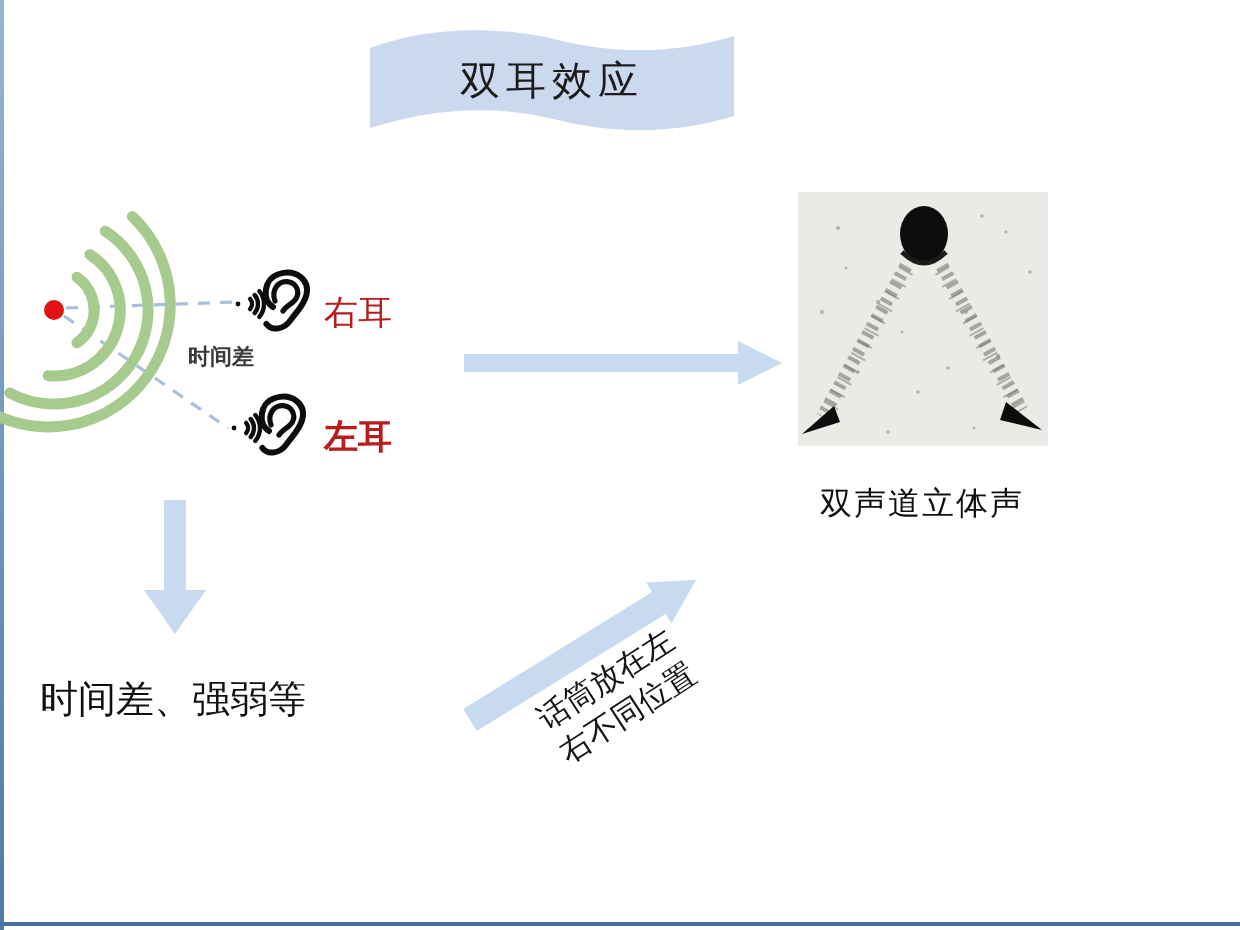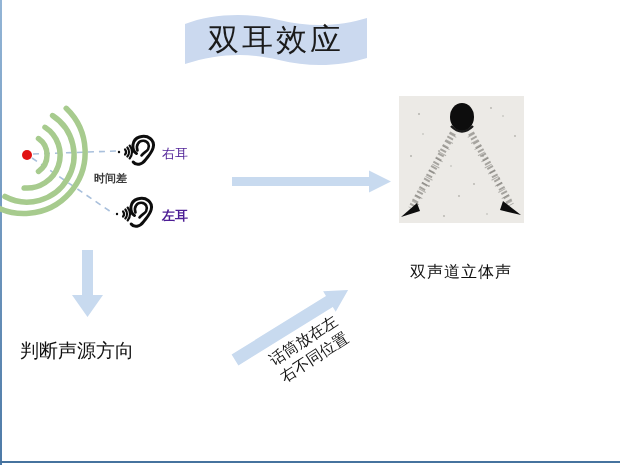--- a/index.html
+++ b/index.html
@@ -9,29 +9,29 @@
   }
   svg{overflow:visible;display:block;}
   .abs{position:absolute;}
   
   #left-border{left:0;top:0;width:2px;height:465px;
     background:linear-gradient(#93b5d6,#4d7aa7);}
   #bottom-border{left:0;top:461px;width:620px;height:2px;background:#46739e;}
   
   #banner-text{left:183px;top:12px;width:186px;height:56px;
     display:flex;align-items:center;justify-content:center;
-    font-size:31px;letter-spacing:3px;color:#1b1b1b;}
+    font-size:20px;letter-spacing:3px;color:#1b1b1b;}
   
-  .lbl{color:#4c1d95;font-size:13px;white-space:nowrap;}
+  .lbl{color:#b91c1c;font-size:17px;white-space:nowrap;}
   #time-diff-label{left:94px;top:171px;font-size:11px;color:#3a3a3a;font-weight:bold;}
   #right-ear-label{left:162px;top:145px;}
   #left-ear-label{left:162px;top:207px;font-weight:bold;}
   
   #photo-caption{left:396px;top:242px;width:130px;text-align:center;
-    font-size:16px;color:#0f0f0f;letter-spacing:1px;margin-top:20px;}
+    font-size:16px;color:#0f0f0f;letter-spacing:1px;}
   
   #conclusion{left:20px;top:337px;font-size:19px;line-height:27px;color:#101010;}
   
   #mic-note{left:239px;top:329px;width:140px;height:40px;
     transform:rotate(-33deg);text-align:center;
     font-size:15.5px;line-height:20px;color:#141414;white-space:nowrap;}
 </style>
 </head>
 <body>
 
@@ -123,21 +123,21 @@
     <path d="M18,107 L2,121 L21,115 Z" fill="#0d0d0d"></path>
     <path d="M104,105 L122,119 L101,114 Z" fill="#0d0d0d"></path>
   </svg>
   <div class="abs" id="photo-caption">双声道立体声</div>
 
   <svg class="abs" style="left:70px;top:250px" width="36" height="68" viewBox="0 0 36 68">
     <polygon points="12,0 23,0 23,45 33,45 17.5,67 2,45 12,45" fill="#c8daef"></polygon>
   </svg>
 
   <div class="abs" id="conclusion">
-    <div>判断声源方向</div>
+    <div>时间差、强弱等</div>
   </div>
 
   <svg class="abs" style="left:230px;top:278px" width="130" height="92" viewBox="0 0 130 92">
     <polygon points="1.6,76.5 96,18 93.1,13.3 118.1,11.9 105.7,33.7 102.8,29 8.4,87.5" fill="#c8daef"></polygon>
   </svg>
 
   <div class="abs" id="mic-note">
     <div>话筒放在左</div>
     <div>右不同位置</div>
   </div>

